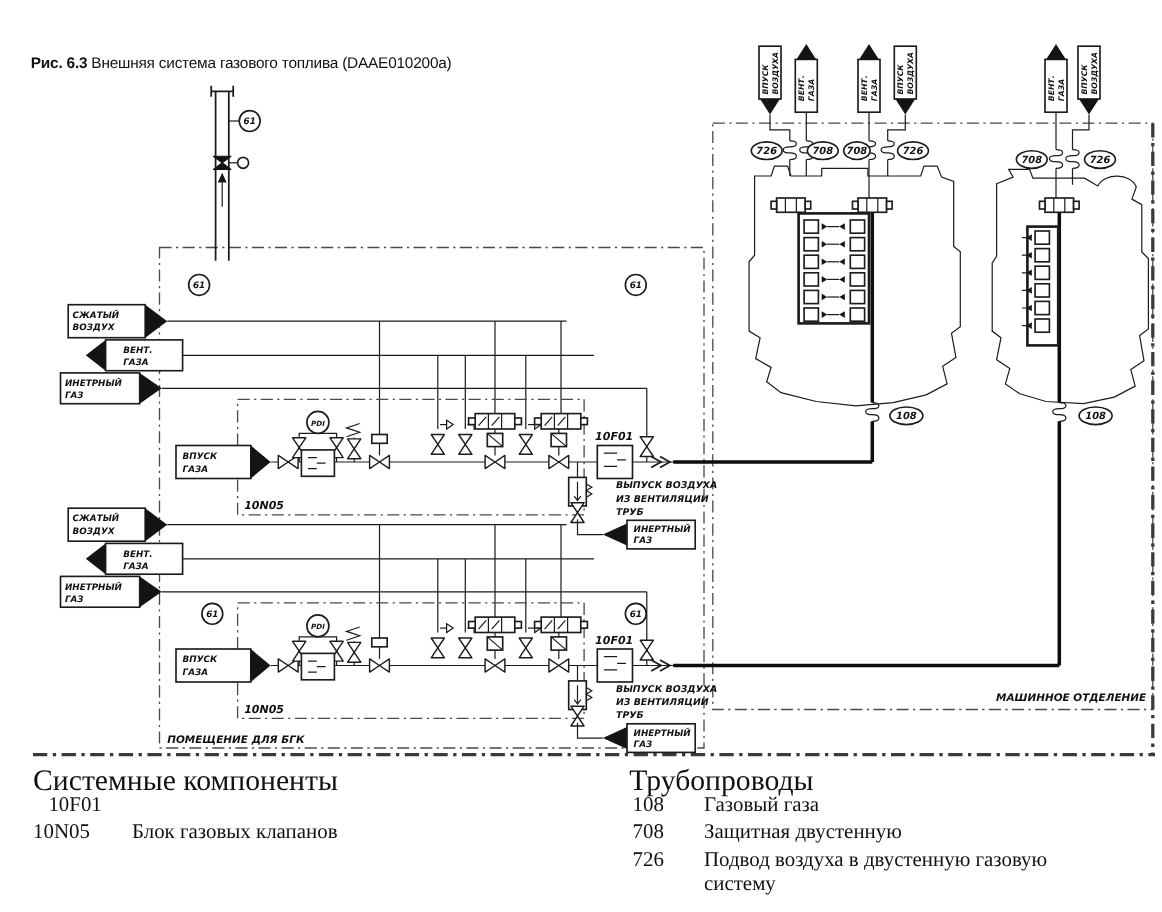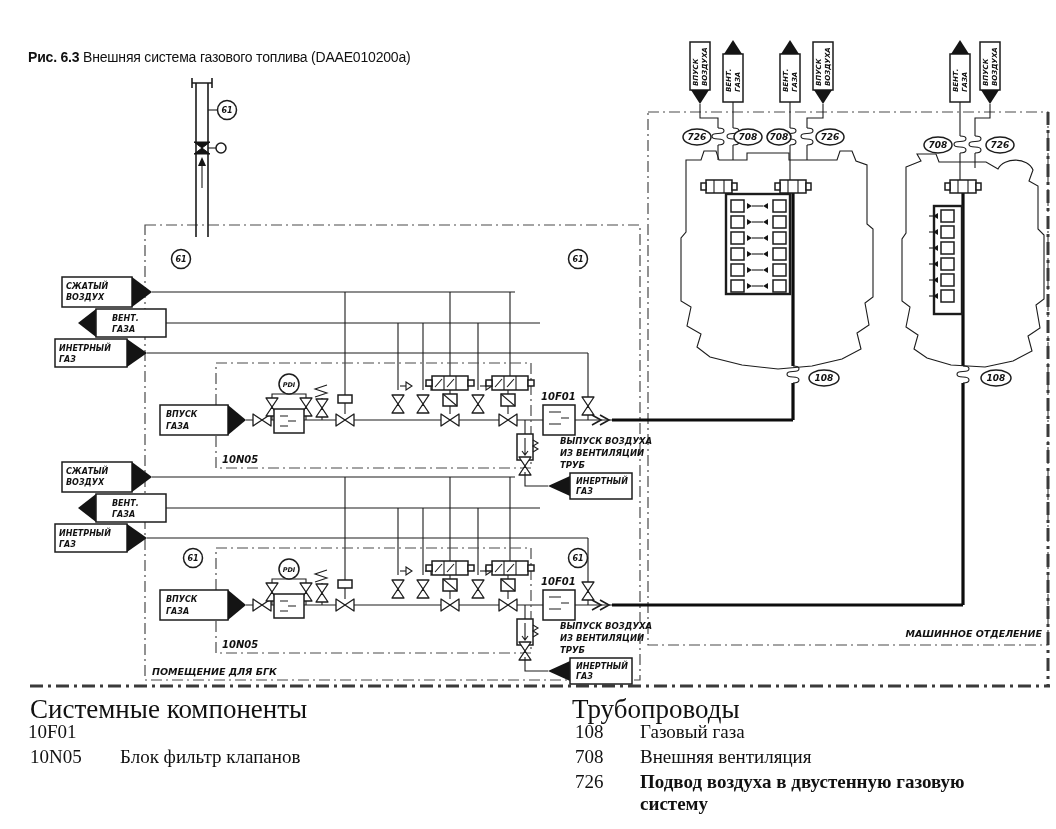--- a/index.html
+++ b/index.html
@@ -27,21 +27,21 @@
   .cct{font:italic bold 8px "DejaVu Sans",sans-serif;fill:#111;text-anchor:middle;}
   .pdt{font:italic bold 6.5px "DejaVu Sans",sans-serif;fill:#111;text-anchor:middle;}
   .room{font:italic bold 9.5px "DejaVu Sans",sans-serif;fill:#111;}
   
   .legend-head{position:absolute;font-family:"Liberation Serif",serif;font-weight:normal;font-size:27px;}
   .lrow{position:absolute;font-family:"Liberation Serif",serif;font-size:19px;display:flex;}
   .lcode{flex:0 0 auto;}
   .left-col .lcode{width:90px;}
   .right-col .lcode{width:65px;}
   .ldef{display:block;}
-  .wrapnarrow .ldef{max-width:336px;font-weight:bold;}
+  .wrapnarrow .ldef{max-width:336px;}
 </style>
 </head>
 <body>
 
 <div class="page">
 
   <div class="title">
     <b>Рис. 6.3</b><span> Внешняя система газового топлива (DAAE010200a)</span>
   </div>
 
@@ -323,37 +323,37 @@
       <text class="ovt" x="1000" y="148">726</text>
       <ellipse class="box" cx="824" cy="378" rx="15" ry="8"></ellipse>
       <text class="ovt" x="824" y="381">108</text>
       <ellipse class="box" cx="996" cy="378" rx="15" ry="8"></ellipse>
       <text class="ovt" x="996" y="381">108</text>
     </g>
   </svg>
 
   <div class="legend left-col">
     <div class="legend-head" style="left:30px;top:694px;">Системные компоненты</div>
-    <div class="lrow left-col" style="left:28px;top:721px;flex-direction:column;">
+    <div class="lrow left-col" style="left:44px;top:721px;flex-direction:column;">
       <span class="lcode" style="width:90px;">10F01</span>
     </div>
     <div class="lrow left-col" style="left:30px;top:746px;">
       <span class="lcode" style="width:90px;">10N05</span>
-      <span class="ldef">Блок фильтр клапанов</span>
+      <span class="ldef">Блок газовых клапанов</span>
     </div>
   </div>
   <div class="legend right-col">
     <div class="legend-head" style="left:572px;top:694px;">Трубопроводы</div>
     <div class="lrow right-col" style="left:575px;top:721px;">
       <span class="lcode" style="width:65px;">108</span>
       <span class="ldef">Газовый газа</span>
     </div>
     <div class="lrow right-col" style="left:575px;top:746px;">
       <span class="lcode" style="width:65px;">708</span>
-      <span class="ldef">Внешняя вентиляция</span>
+      <span class="ldef">Защитная двустенную</span>
     </div>
     <div class="lrow right-col wrapnarrow" style="left:575px;top:771px;">
       <span class="lcode" style="width:65px;">726</span>
       <span class="ldef" style="max-width:336px;">Подвод воздуха в двустенную газовую систему</span>
     </div>
   </div>
 
 </div>
 
 </body></html>

